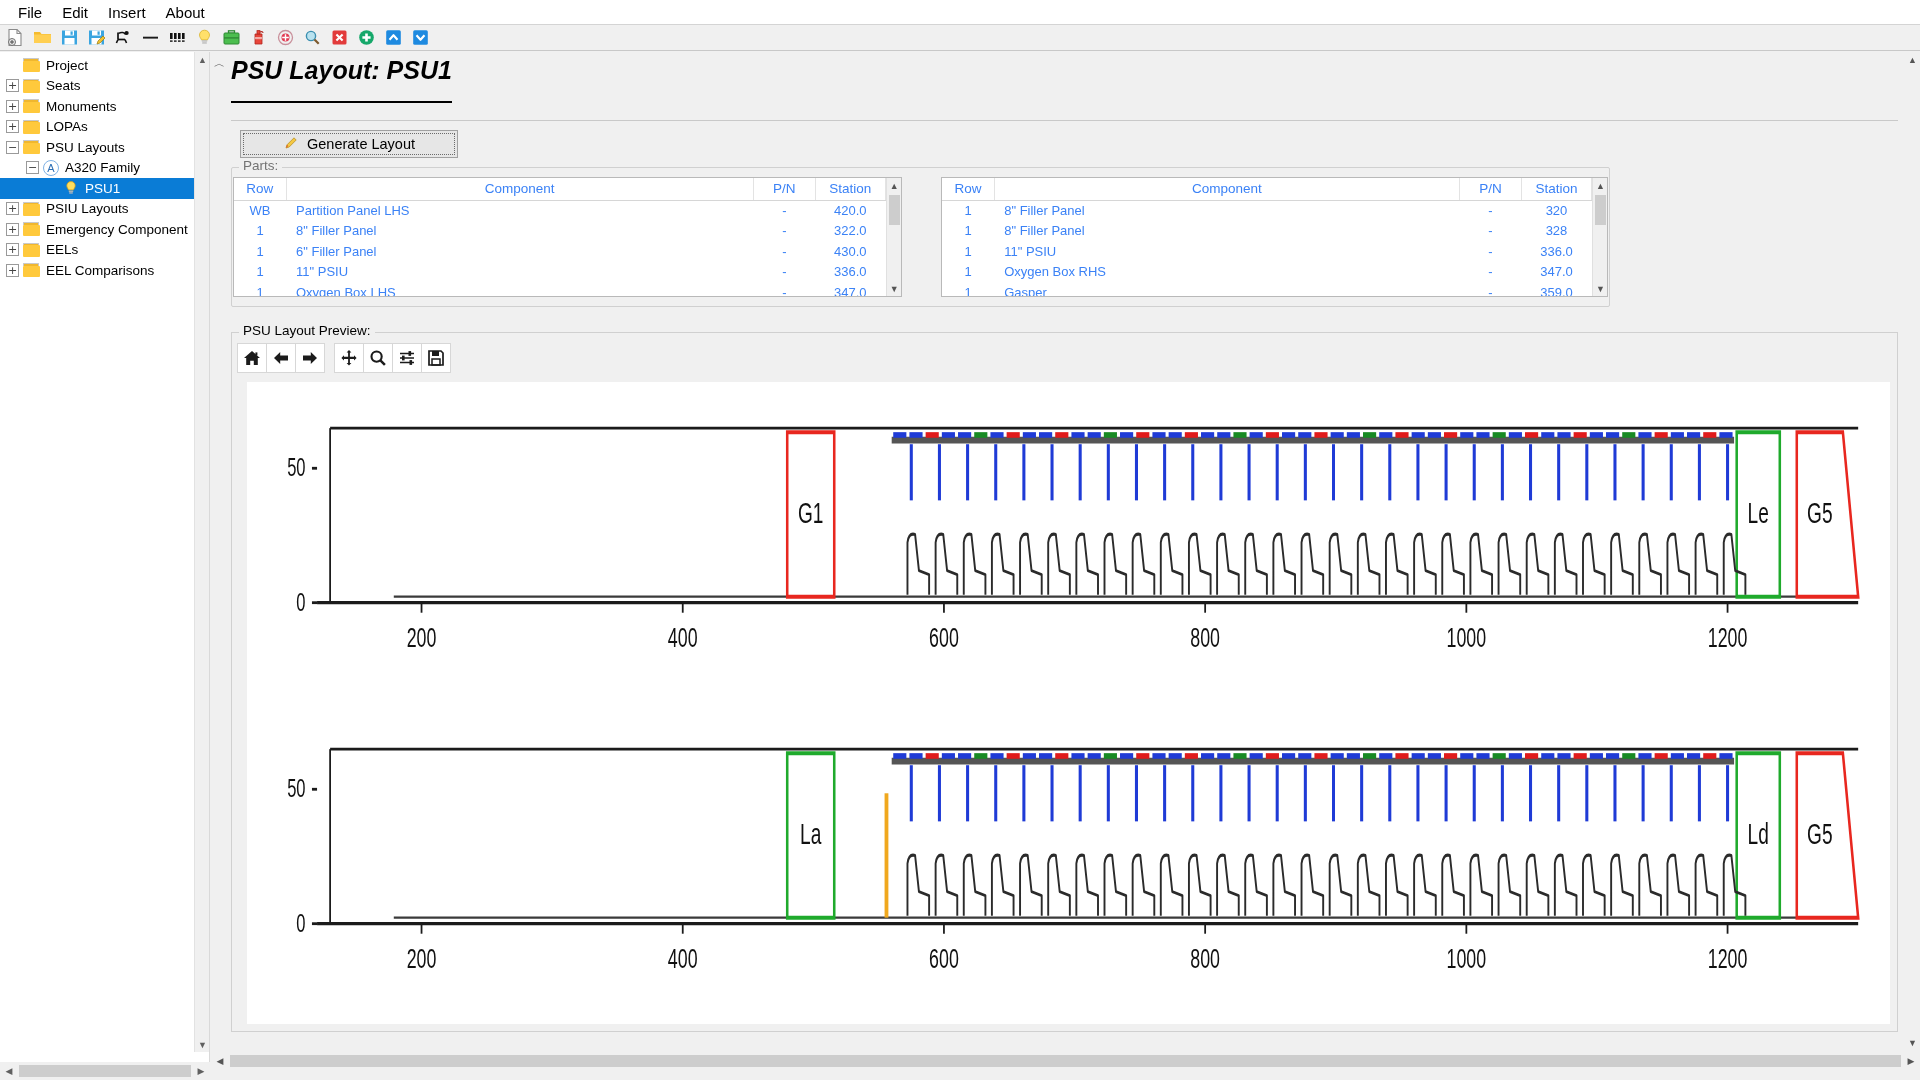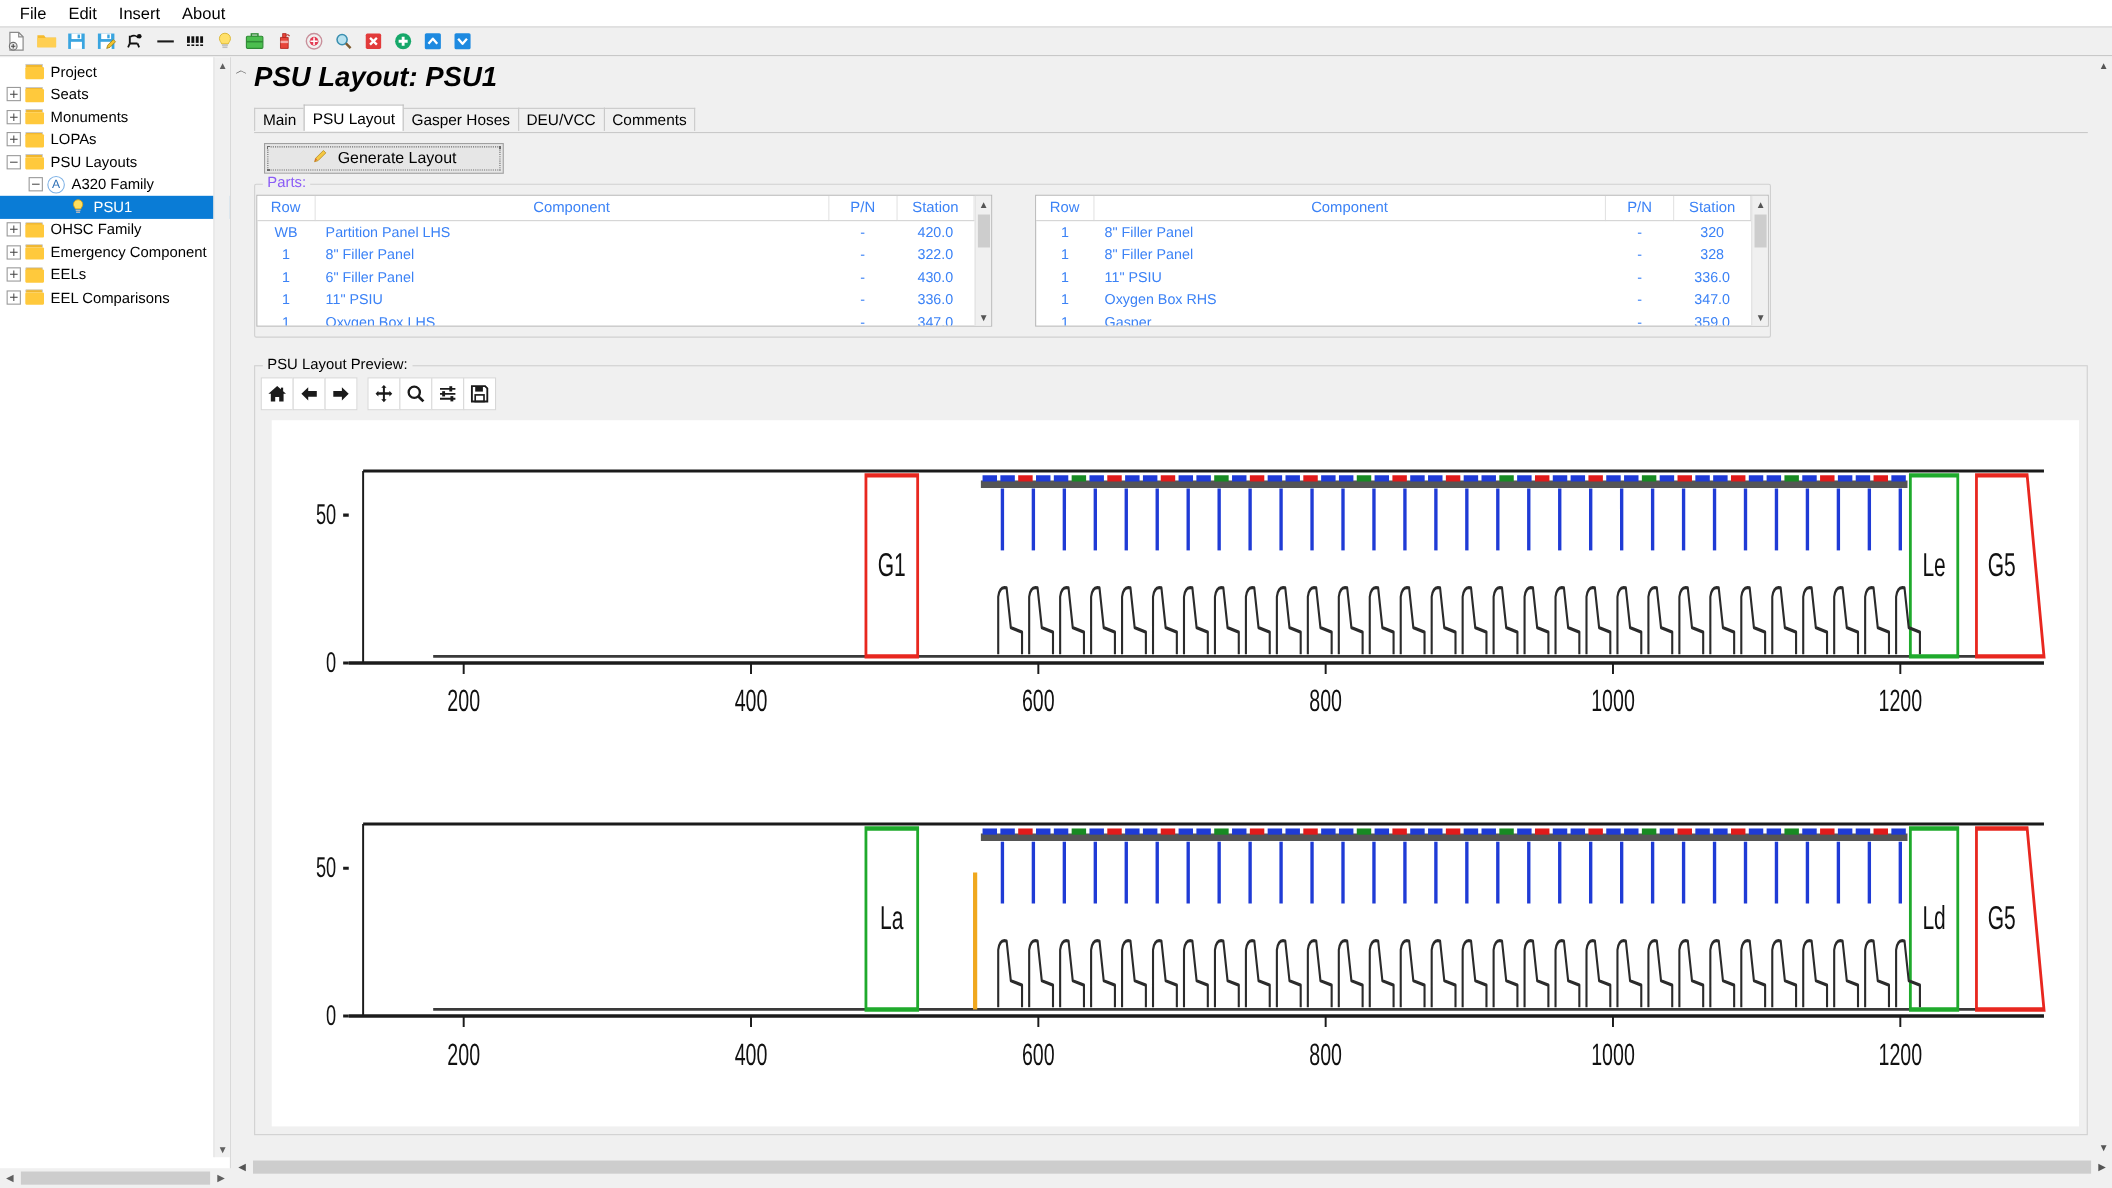--- a/index.html
+++ b/index.html
@@ -83,21 +83,21 @@
     background: #e6e6e6; border: 1px solid #a0a0a0;
     display: flex; align-items: center; justify-content: center; gap: 8px;
     font-size: 14.5px; color: #000;
   }
   #genbtnFocus { position: absolute; left: 2px; top: 2px; right: 2px; bottom: 2px;
                  border: 1px dotted #6b6b6b; pointer-events: none; }
 
   
   #parts { position: absolute; left: 20px; top: 115px; right: 310px; height: 140px; }
   #partsLabel { position: absolute; left: 8px; top: -9px; background: #f0f0f0;
-                padding: 0 4px; font-size: 13.5px; color: #8b5cf6; z-index: 3; }
+                padding: 0 4px; font-size: 13.5px; color: #737373; z-index: 3; }
   #partsFrame { position: absolute; left: 0; top: 0; right: 0; bottom: 0;
                 border: 1px solid #d0d0d0; border-radius: 2px; }
 
   .tablewrap { position: absolute; top: 10px; height: 120px; background: #fff;
                border: 1px solid #b9b9b9; display: flex; }
   .tbl { flex: 1; overflow: hidden; }
   table.grid { width: 100%; border-collapse: collapse; font-size: 13px; color: #3b82f6; table-layout: fixed; }
   table.grid th { font-weight: normal; font-size: 13.5px; background: #fff;
                   border-bottom: 1px solid #d6d6d6; border-right: 1px solid #e3e3e3;
                   height: 22px; padding: 0 4px; }
@@ -327,21 +327,21 @@
               <rect x="6.2" y="12.3" width="3.6" height="1.3" fill="#b9b9b9"></rect>
             </svg></span>
           <span>PSU1</span>
         </div>
         <div class="tnode" style="padding-left: 6px;">
           <span class="tog">+</span>
           <span class="folder">
             <i class="tab"></i>
             <i class="body"></i>
           </span>
-          <span>OHSC Family</span>
+          <span>PSIU Layouts</span>
         </div>
         <div class="tnode" style="padding-left: 6px;">
           <span class="tog">+</span>
           <span class="folder">
             <i class="tab"></i>
             <i class="body"></i>
           </span>
           <span>Emergency Component</span>
         </div>
         <div class="tnode" style="padding-left: 6px;">
@@ -378,37 +378,20 @@
       <div id="gutterUp">︿</div>
     </div>
 
     <div id="contvs">
       <div class="a">▲</div>
       <div class="a b">▼</div>
     </div>
 
     <div id="pagetitle">PSU Layout: PSU1</div>
 
-    <div id="tabs">
-        <div class="tab">
-          <span>Main</span>
-        </div>
-        <div class="tab active">
-          <span>PSU Layout</span>
-        </div>
-        <div class="tab">
-          <span>Gasper Hoses</span>
-        </div>
-        <div class="tab">
-          <span>DEU/VCC</span>
-        </div>
-        <div class="tab">
-          <span>Comments</span>
-        </div>
-      </div>
     <div id="tabline"></div>
 
     <div id="genbtn">
       <span>
         <svg width="16" height="16" viewBox="0 0 16 16">
             <path d="M3 13l1-3.2 7-7 2.2 2.2-7 7z" fill="#f5c842" stroke="#b9922a" stroke-width=".8"></path>
             <path d="M3 13l1-3.2 1.2 1.2z" fill="#e05a2b"></path>
           </svg>
       </span>
       <span>Generate Layout</span>

